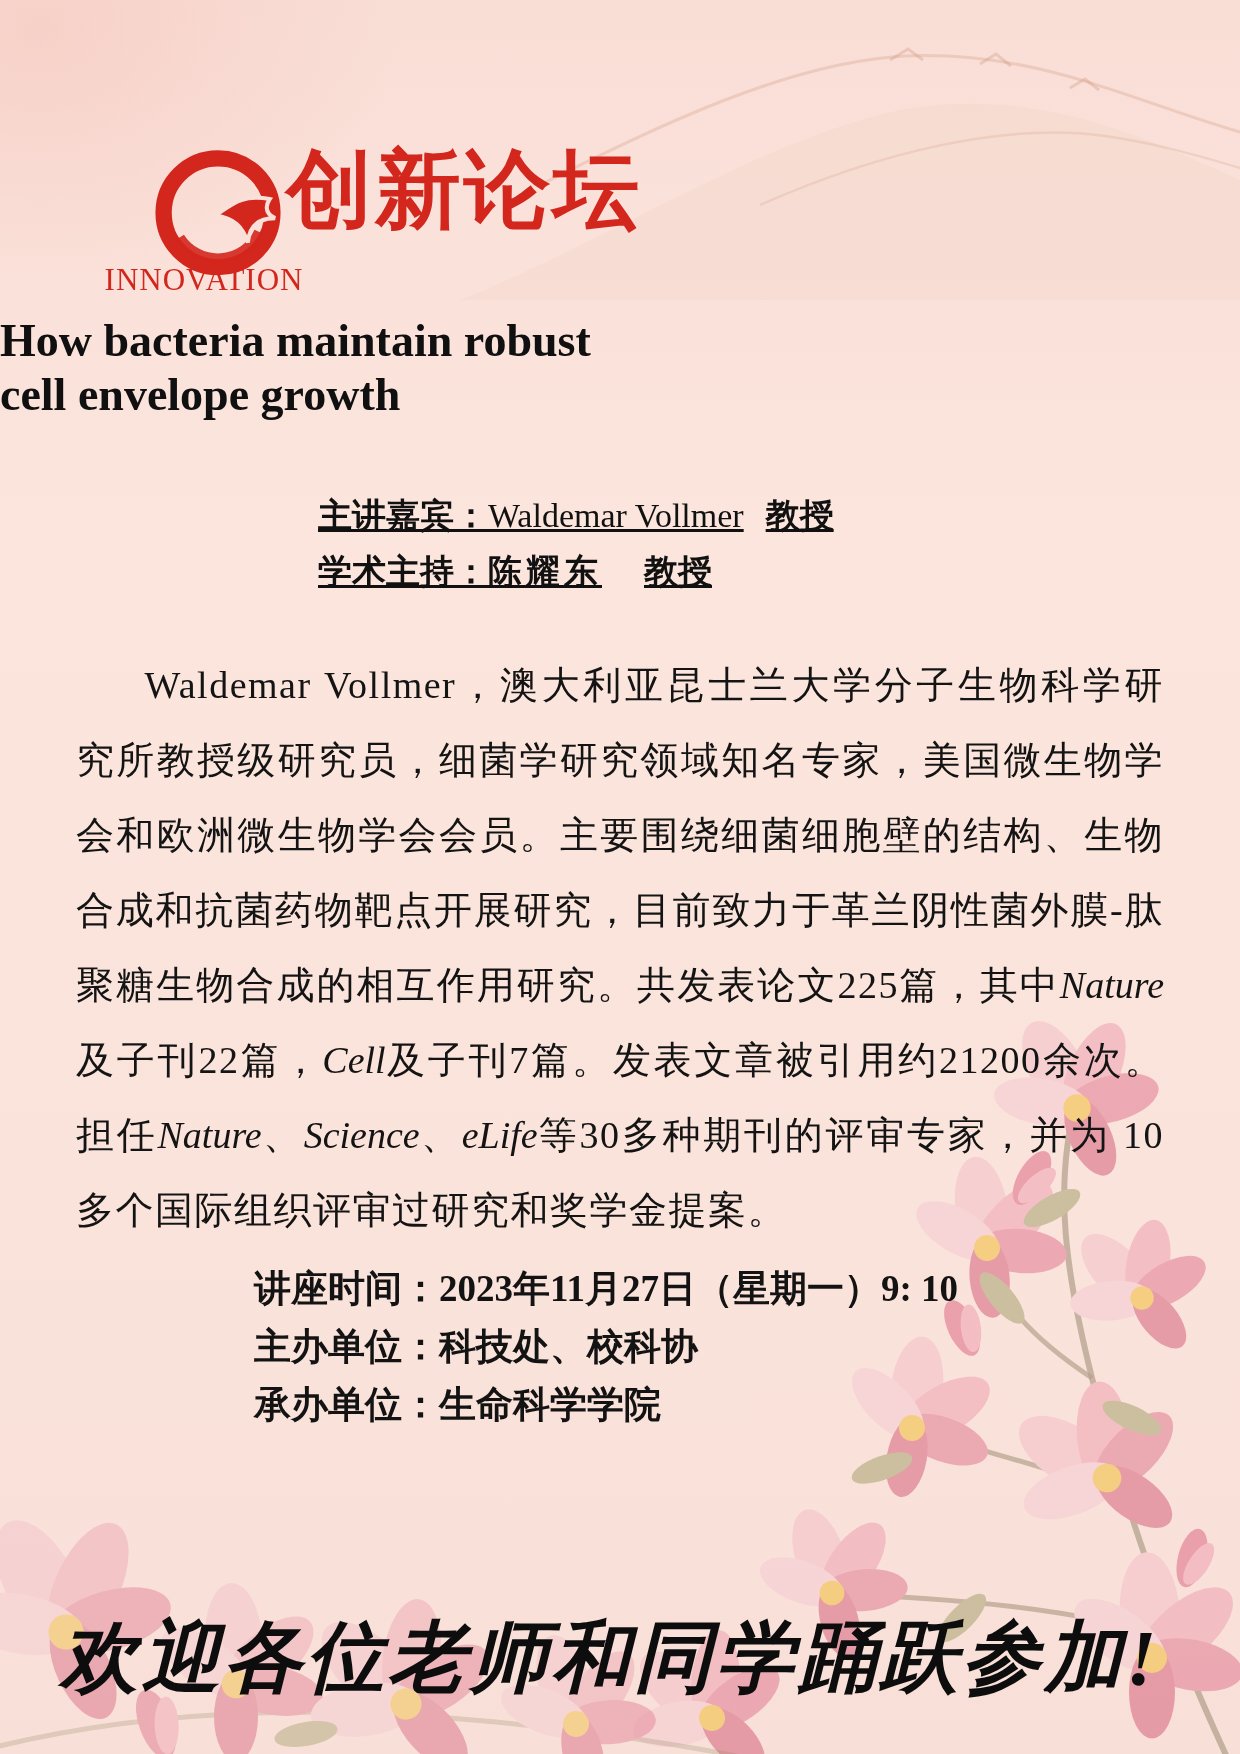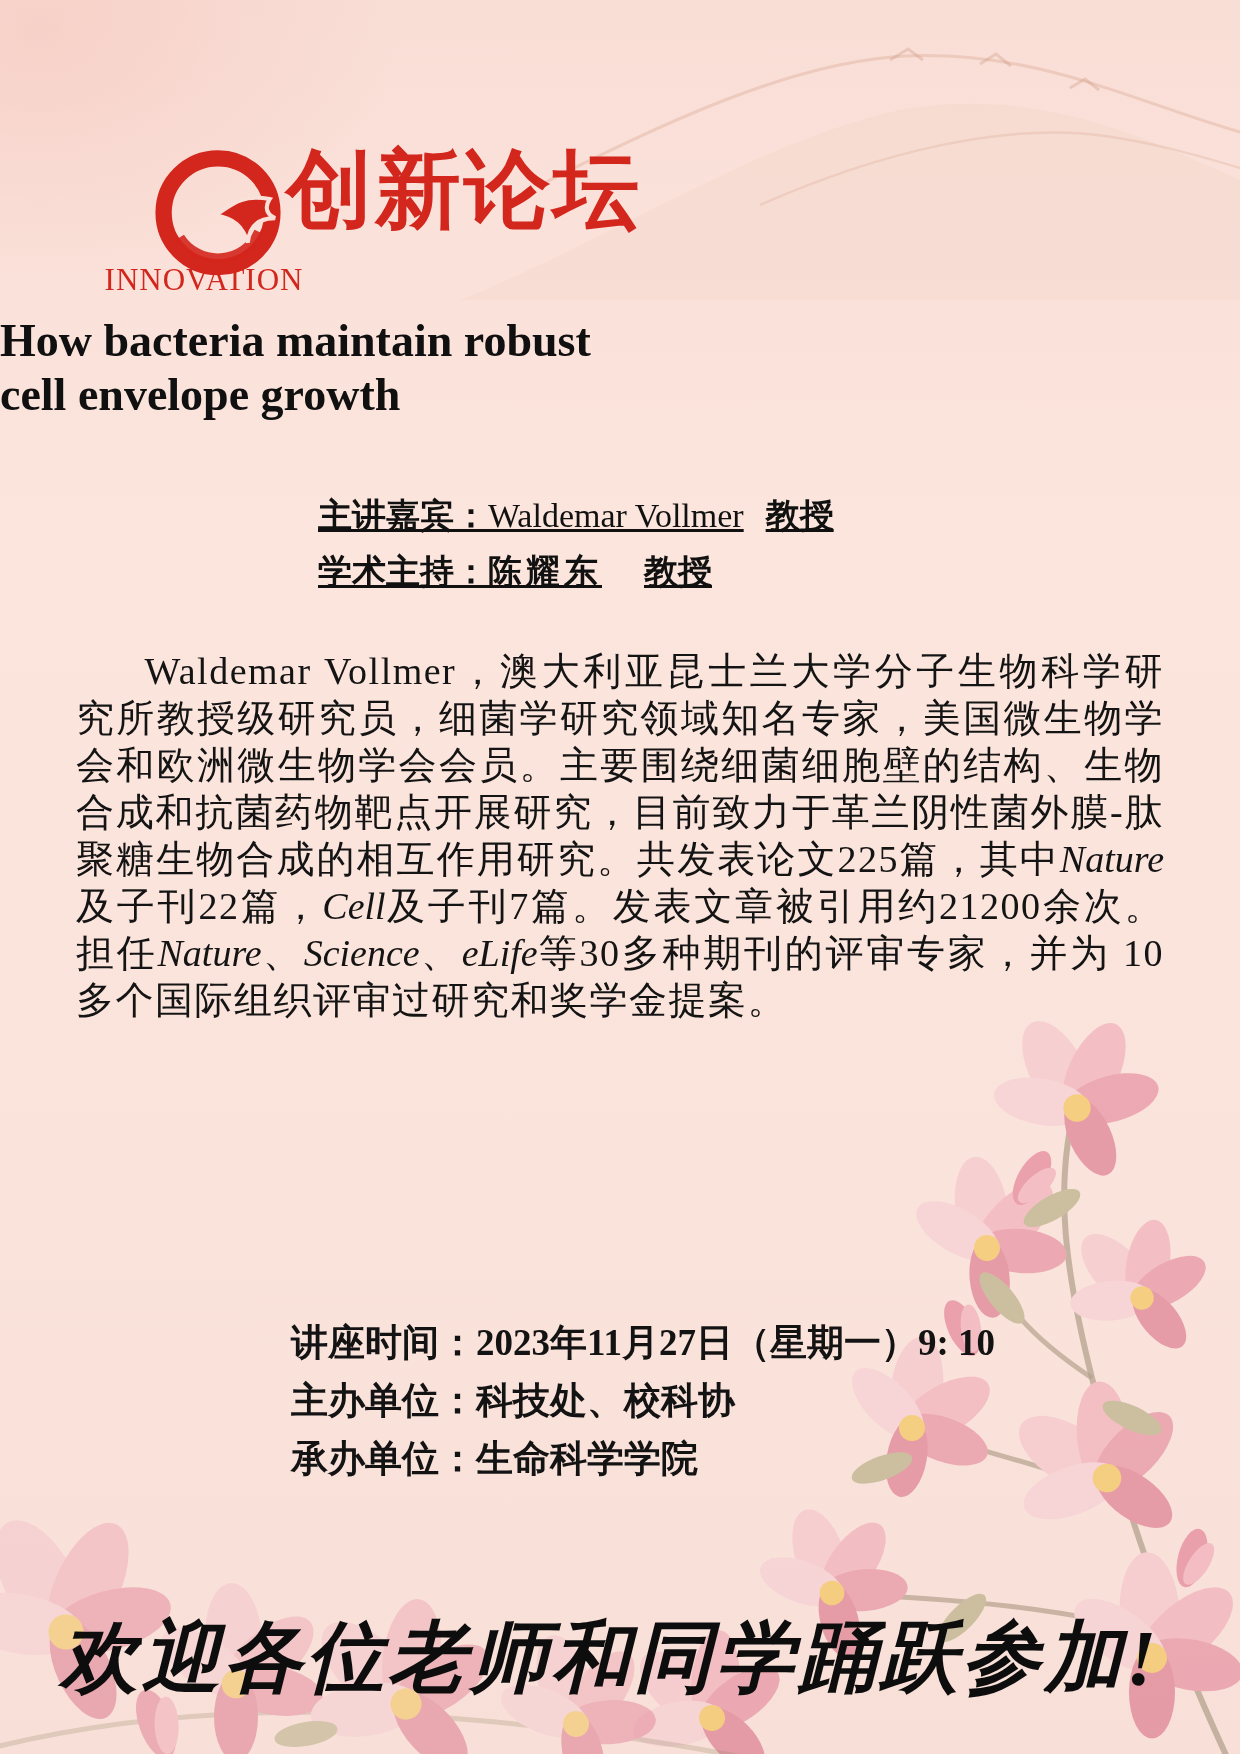--- a/index.html
+++ b/index.html
@@ -37,28 +37,28 @@
   
   .speakers{left:318px;top:488px;z-index:3;font-size:34px;line-height:56px;
     color:#111;font-weight:600;font-family:"Liberation Serif",serif;text-decoration:underline;}
   .speakers .latin{font-family:"Liberation Serif",serif;font-weight:500;}
   .speakers .suffix{margin-left:22px;}
   .speakers .host-name{letter-spacing:4px;}
   .speakers .host-suffix{margin-left:42px;}
 
   
   .bio{left:76px;top:648px;width:1088px;z-index:4;
-    font-size:38px;line-height:47px;color:#141414;
+    font-size:38px;line-height:75px;color:#141414;
     text-align:justify;text-indent:1.8em;letter-spacing:1.5px;
     font-family:"Liberation Serif",serif;}
   .italic-serif{font-style:italic;letter-spacing:0;}
 
   
-  .details{left:254px;top:1314px;z-index:4;font-size:37px;line-height:58px;
-    font-weight:700;color:#131313;font-family:"Liberation Serif",serif;margin-left:37px;}
+  .details{left:254px;top:1260px;z-index:4;font-size:37px;line-height:58px;
+    font-weight:700;color:#131313;font-family:"Liberation Serif",serif;}
   .details .row{white-space:nowrap;}
 
   
   .footer{left:60px;top:1606px;width:1120px;text-align:left;z-index:5;
     font-family:"Liberation Serif",serif;font-style:italic;font-weight:800;
     font-size:78px;letter-spacing:4px;color:#0d0d0d;}
 </style>
 </head>
 <body>
 

